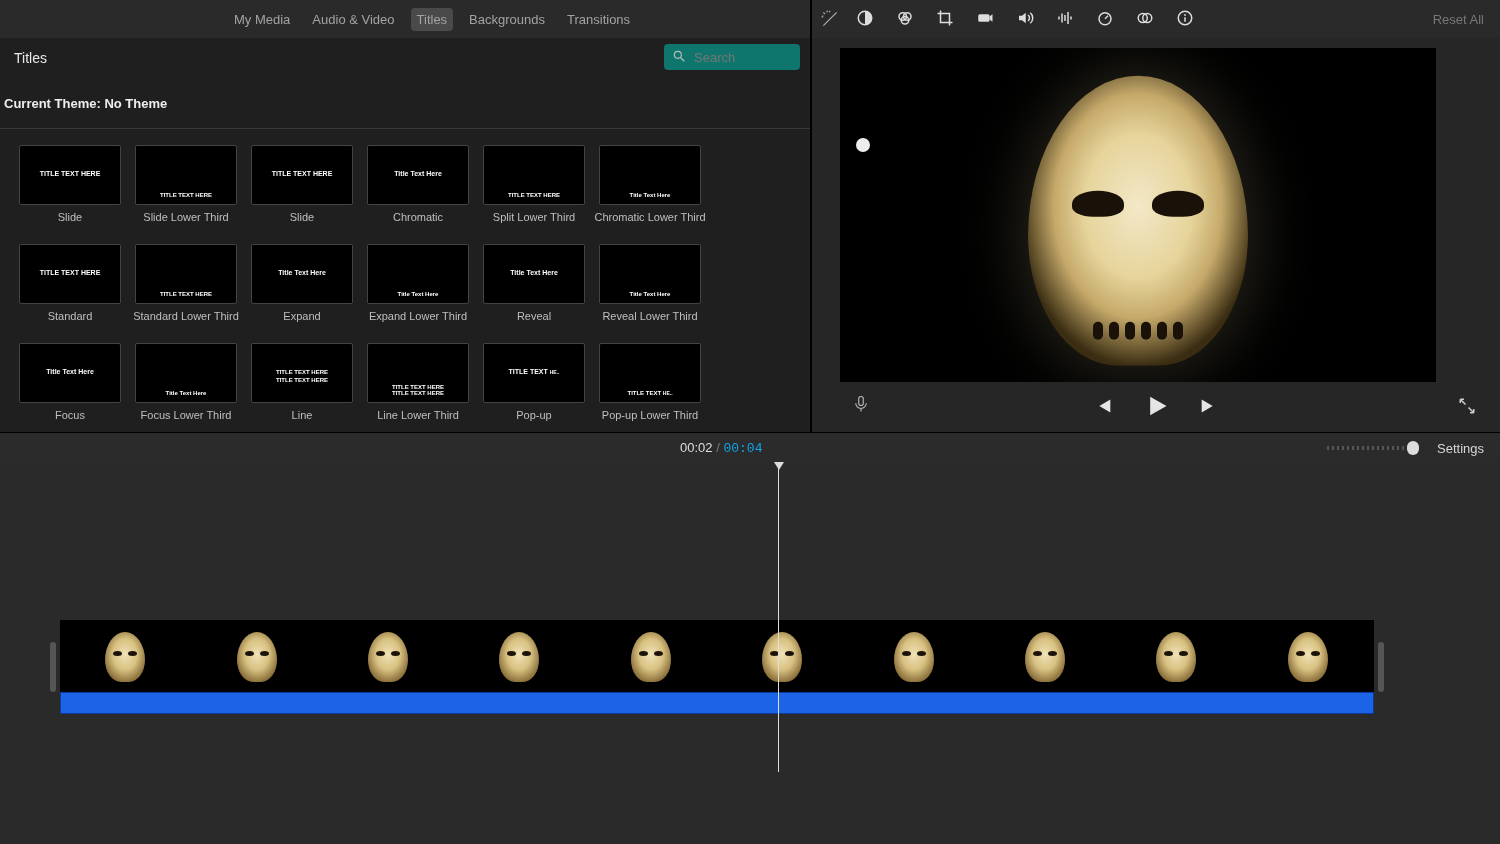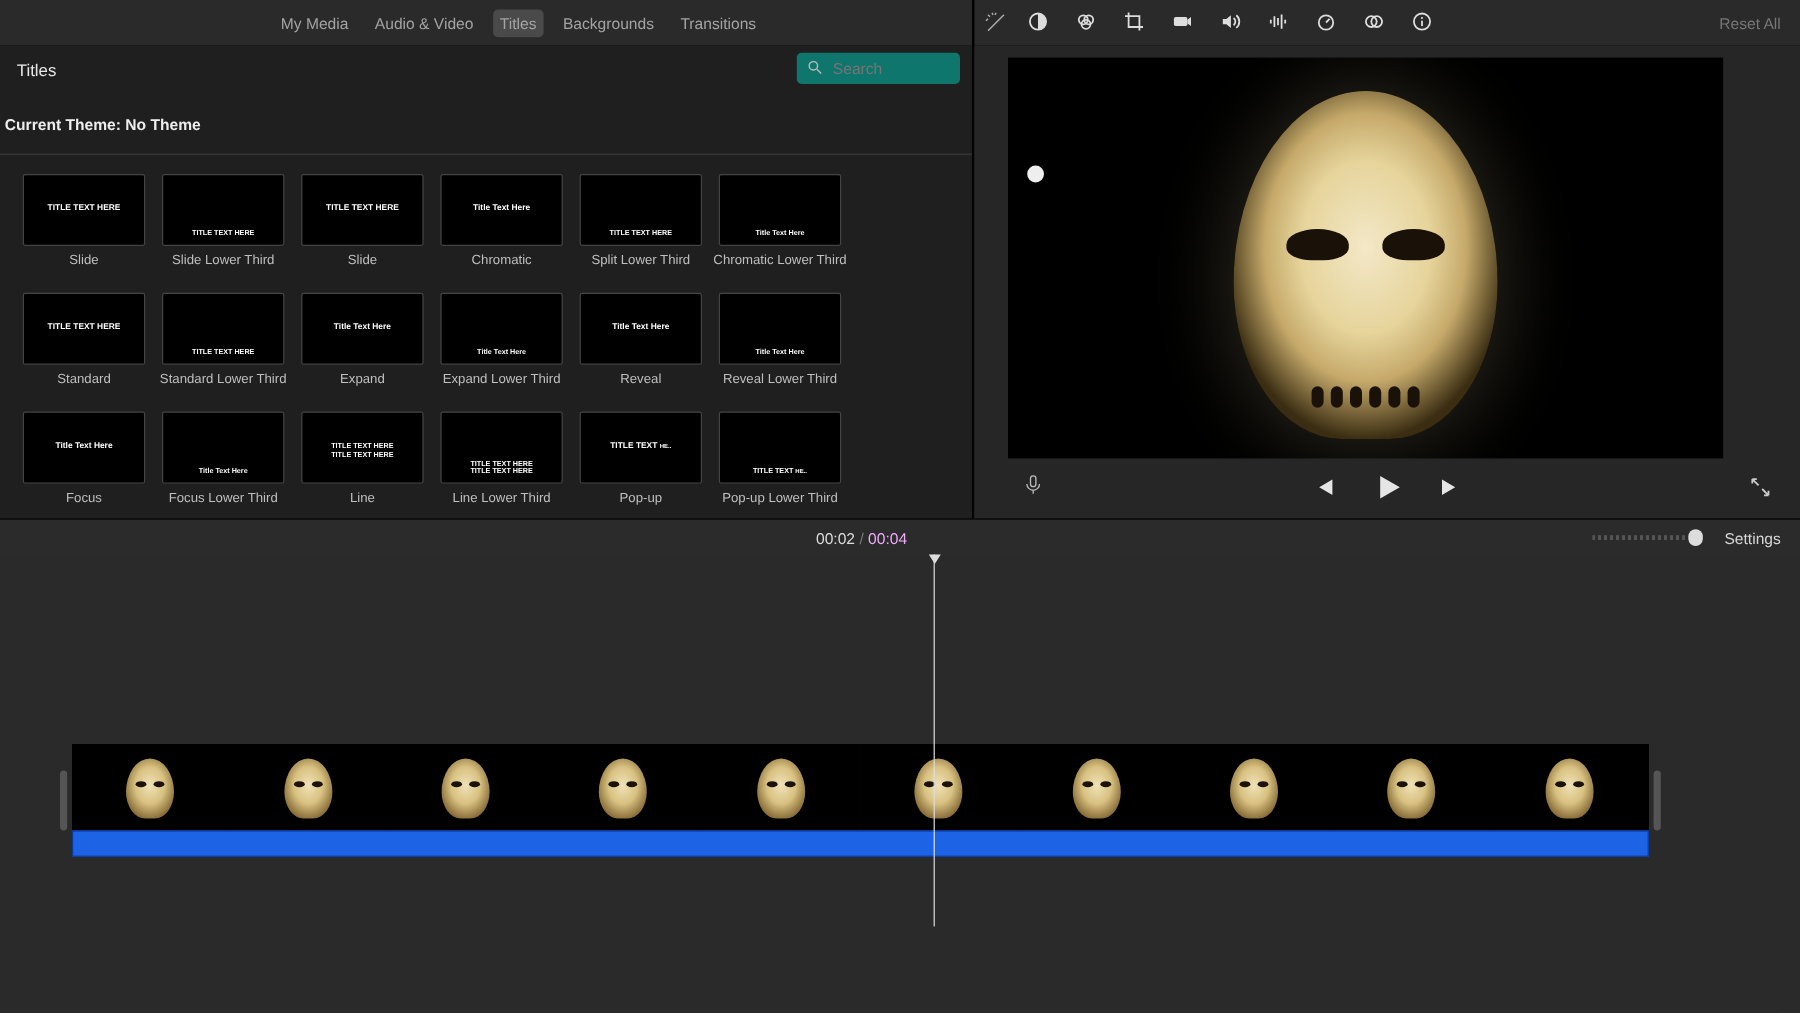--- a/index.html
+++ b/index.html
@@ -214,21 +214,21 @@
     right: 0;
     height: 30px;
     background: #2b2b2b;
     border-top: 1px solid #000;
     border-bottom: 1px solid #000;
     display: flex;
     align-items: center;
   }
   .time-readout { margin-left: 680px; color:#ddd; }
   .time-readout .sep { color:#777; }
-  .time-readout .total { color:#f0abfc; }
+  .time-readout .total { color:#0ea5e9;font-family:Liberation Mono, monospace; }
   .zoom-slider {
     margin-left: auto;
     width: 92px;
     height: 4px;
     background: repeating-linear-gradient(90deg,#555 0 2px,transparent 2px 5px);
     position: relative;
     margin-right: 18px;
   }
   .zoom-slider .knob{
     position:absolute; right:0; top:-5px; width:12px; height:14px; background:#ddd; border-radius:6px;

